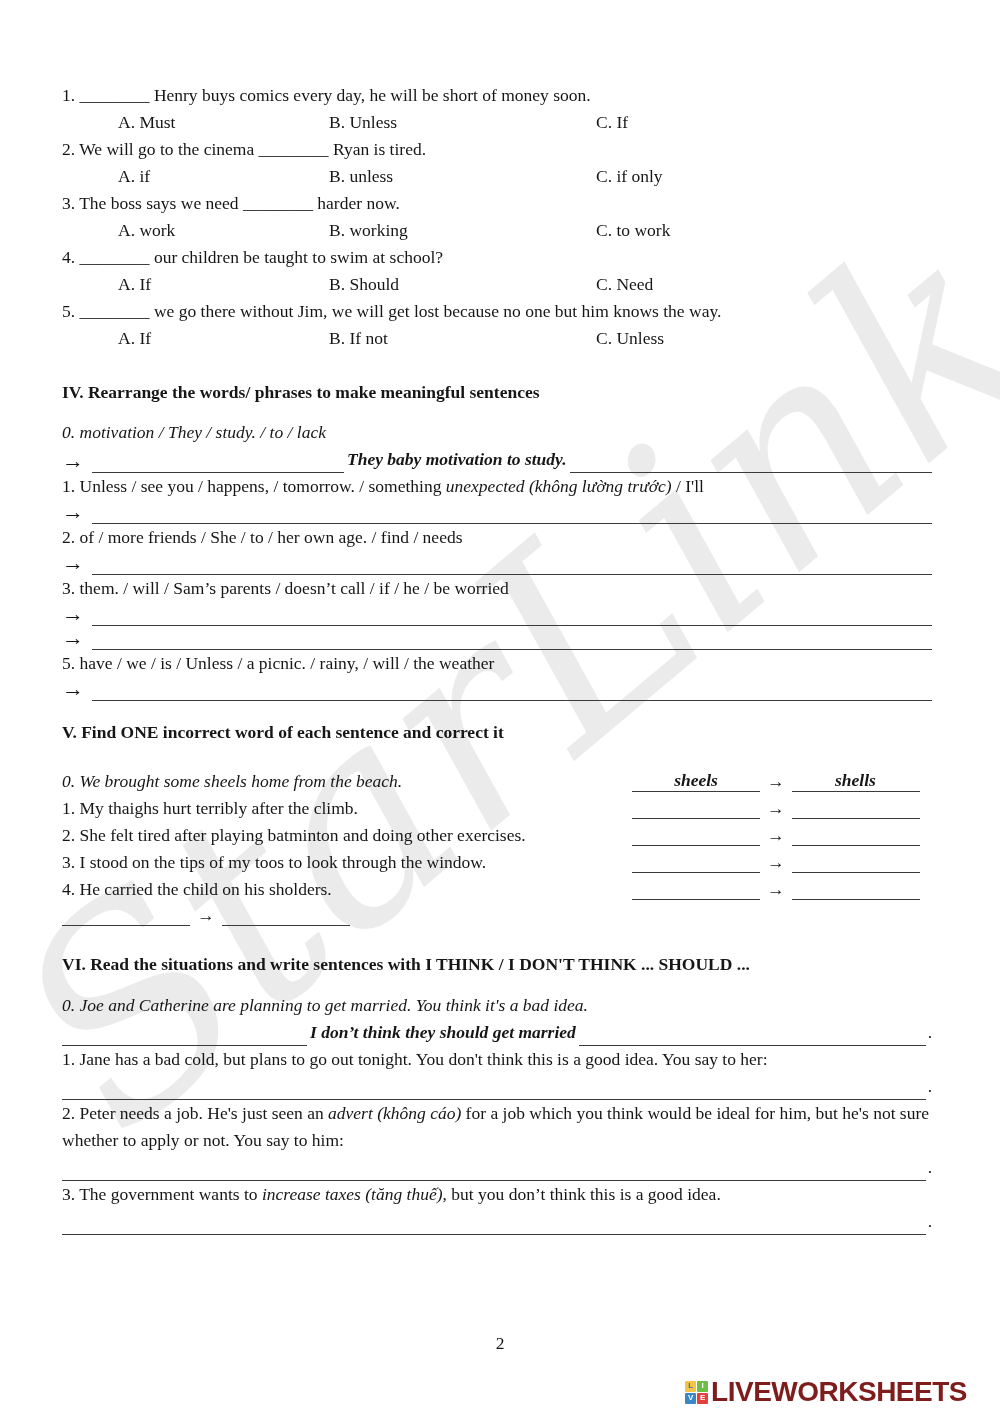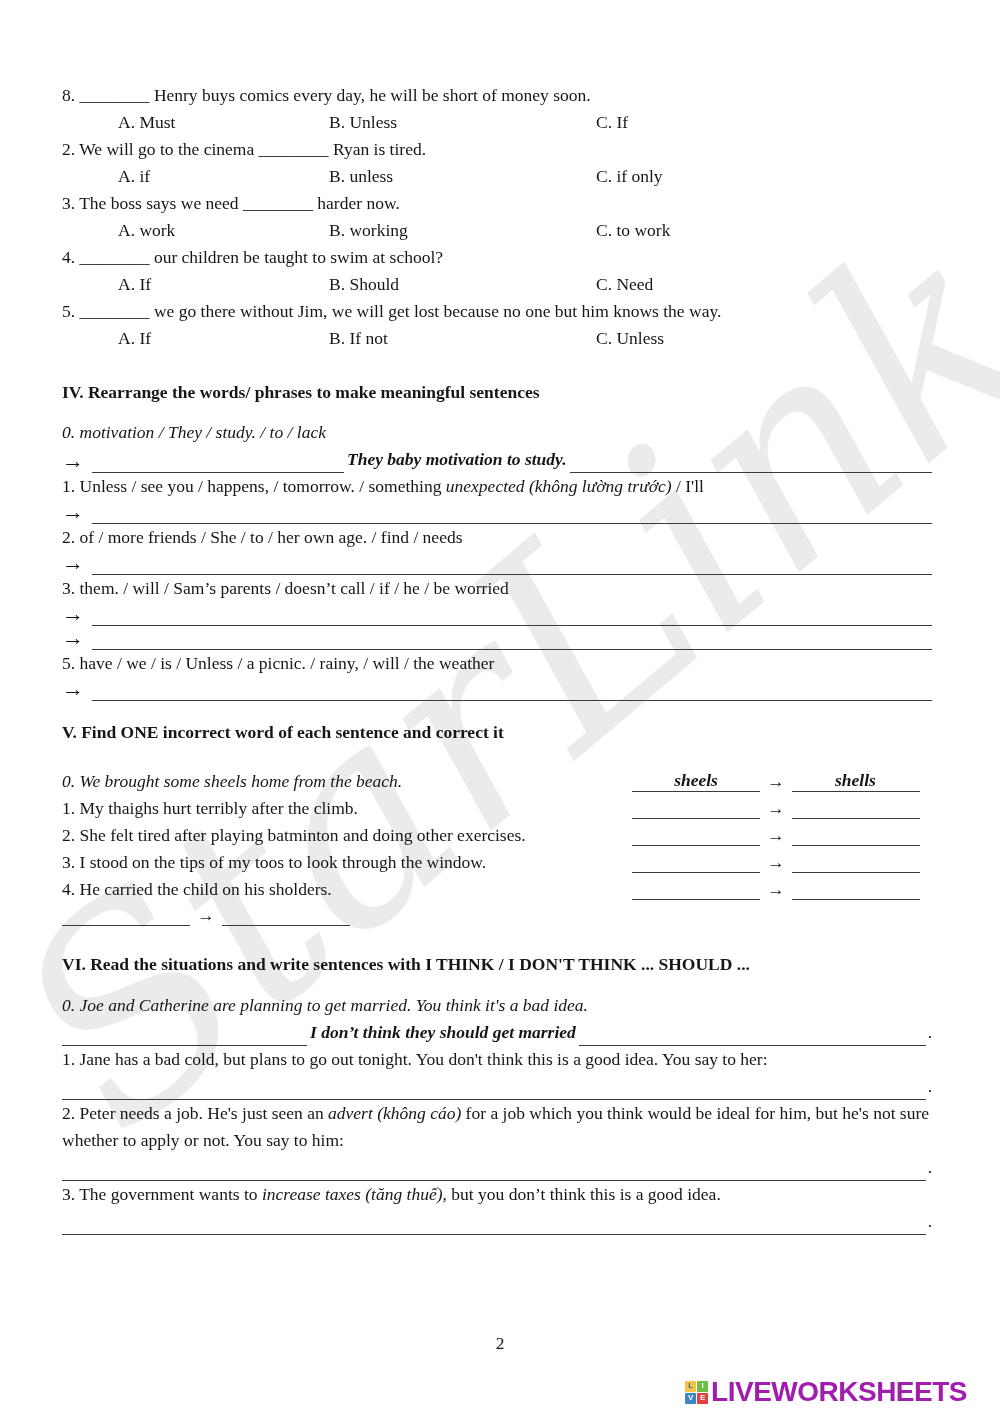--- a/index.html
+++ b/index.html
@@ -66,31 +66,31 @@
   .logo { position:absolute; right:33px; bottom:7px; display:flex; align-items:center; z-index:1; }
   .logo-grid { display:grid; grid-template-columns:11px 11px; grid-auto-rows:11px; gap:1px; margin-right:3px; }
   .tile { display:flex; align-items:center; justify-content:center;
           font-family:"Liberation Sans",sans-serif; font-weight:bold; font-size:8px;
           line-height:1; color:#ffffff; border-radius:1px; }
   .t-l { background:#f6c445; color:#2b6fb7; }
   .t-i { background:#6cbe45; }
   .t-v { background:#3b86c4; }
   .t-e { background:#e43f3f; }
   .logo-text { font-family:"Liberation Sans",sans-serif; font-weight:bold;
-               font-size:28px; color:#a21caf; letter-spacing:-0.5px; line-height:1; }
+               font-size:28px; color:#7f1d1d; letter-spacing:-0.5px; line-height:1; }
 </style>
 </head>
 <body>
 
 <div class="watermark">StarLink</div>
 
 <div class="content">
 
   <div>
-    <div class="mc-q">8. ________ Henry buys comics every day, he will be short of money soon.</div>
+    <div class="mc-q">1. ________ Henry buys comics every day, he will be short of money soon.</div>
     <div class="mc-options">
       <span class="opt-a">A. Must</span>
       <span class="opt-b">B. Unless</span>
       <span class="opt-c">C. If</span>
     </div>
     <div class="mc-q">2. We will go to the cinema ________ Ryan is tired.</div>
     <div class="mc-options">
       <span class="opt-a">A. if</span>
       <span class="opt-b">B. unless</span>
       <span class="opt-c">C. if only</span>

